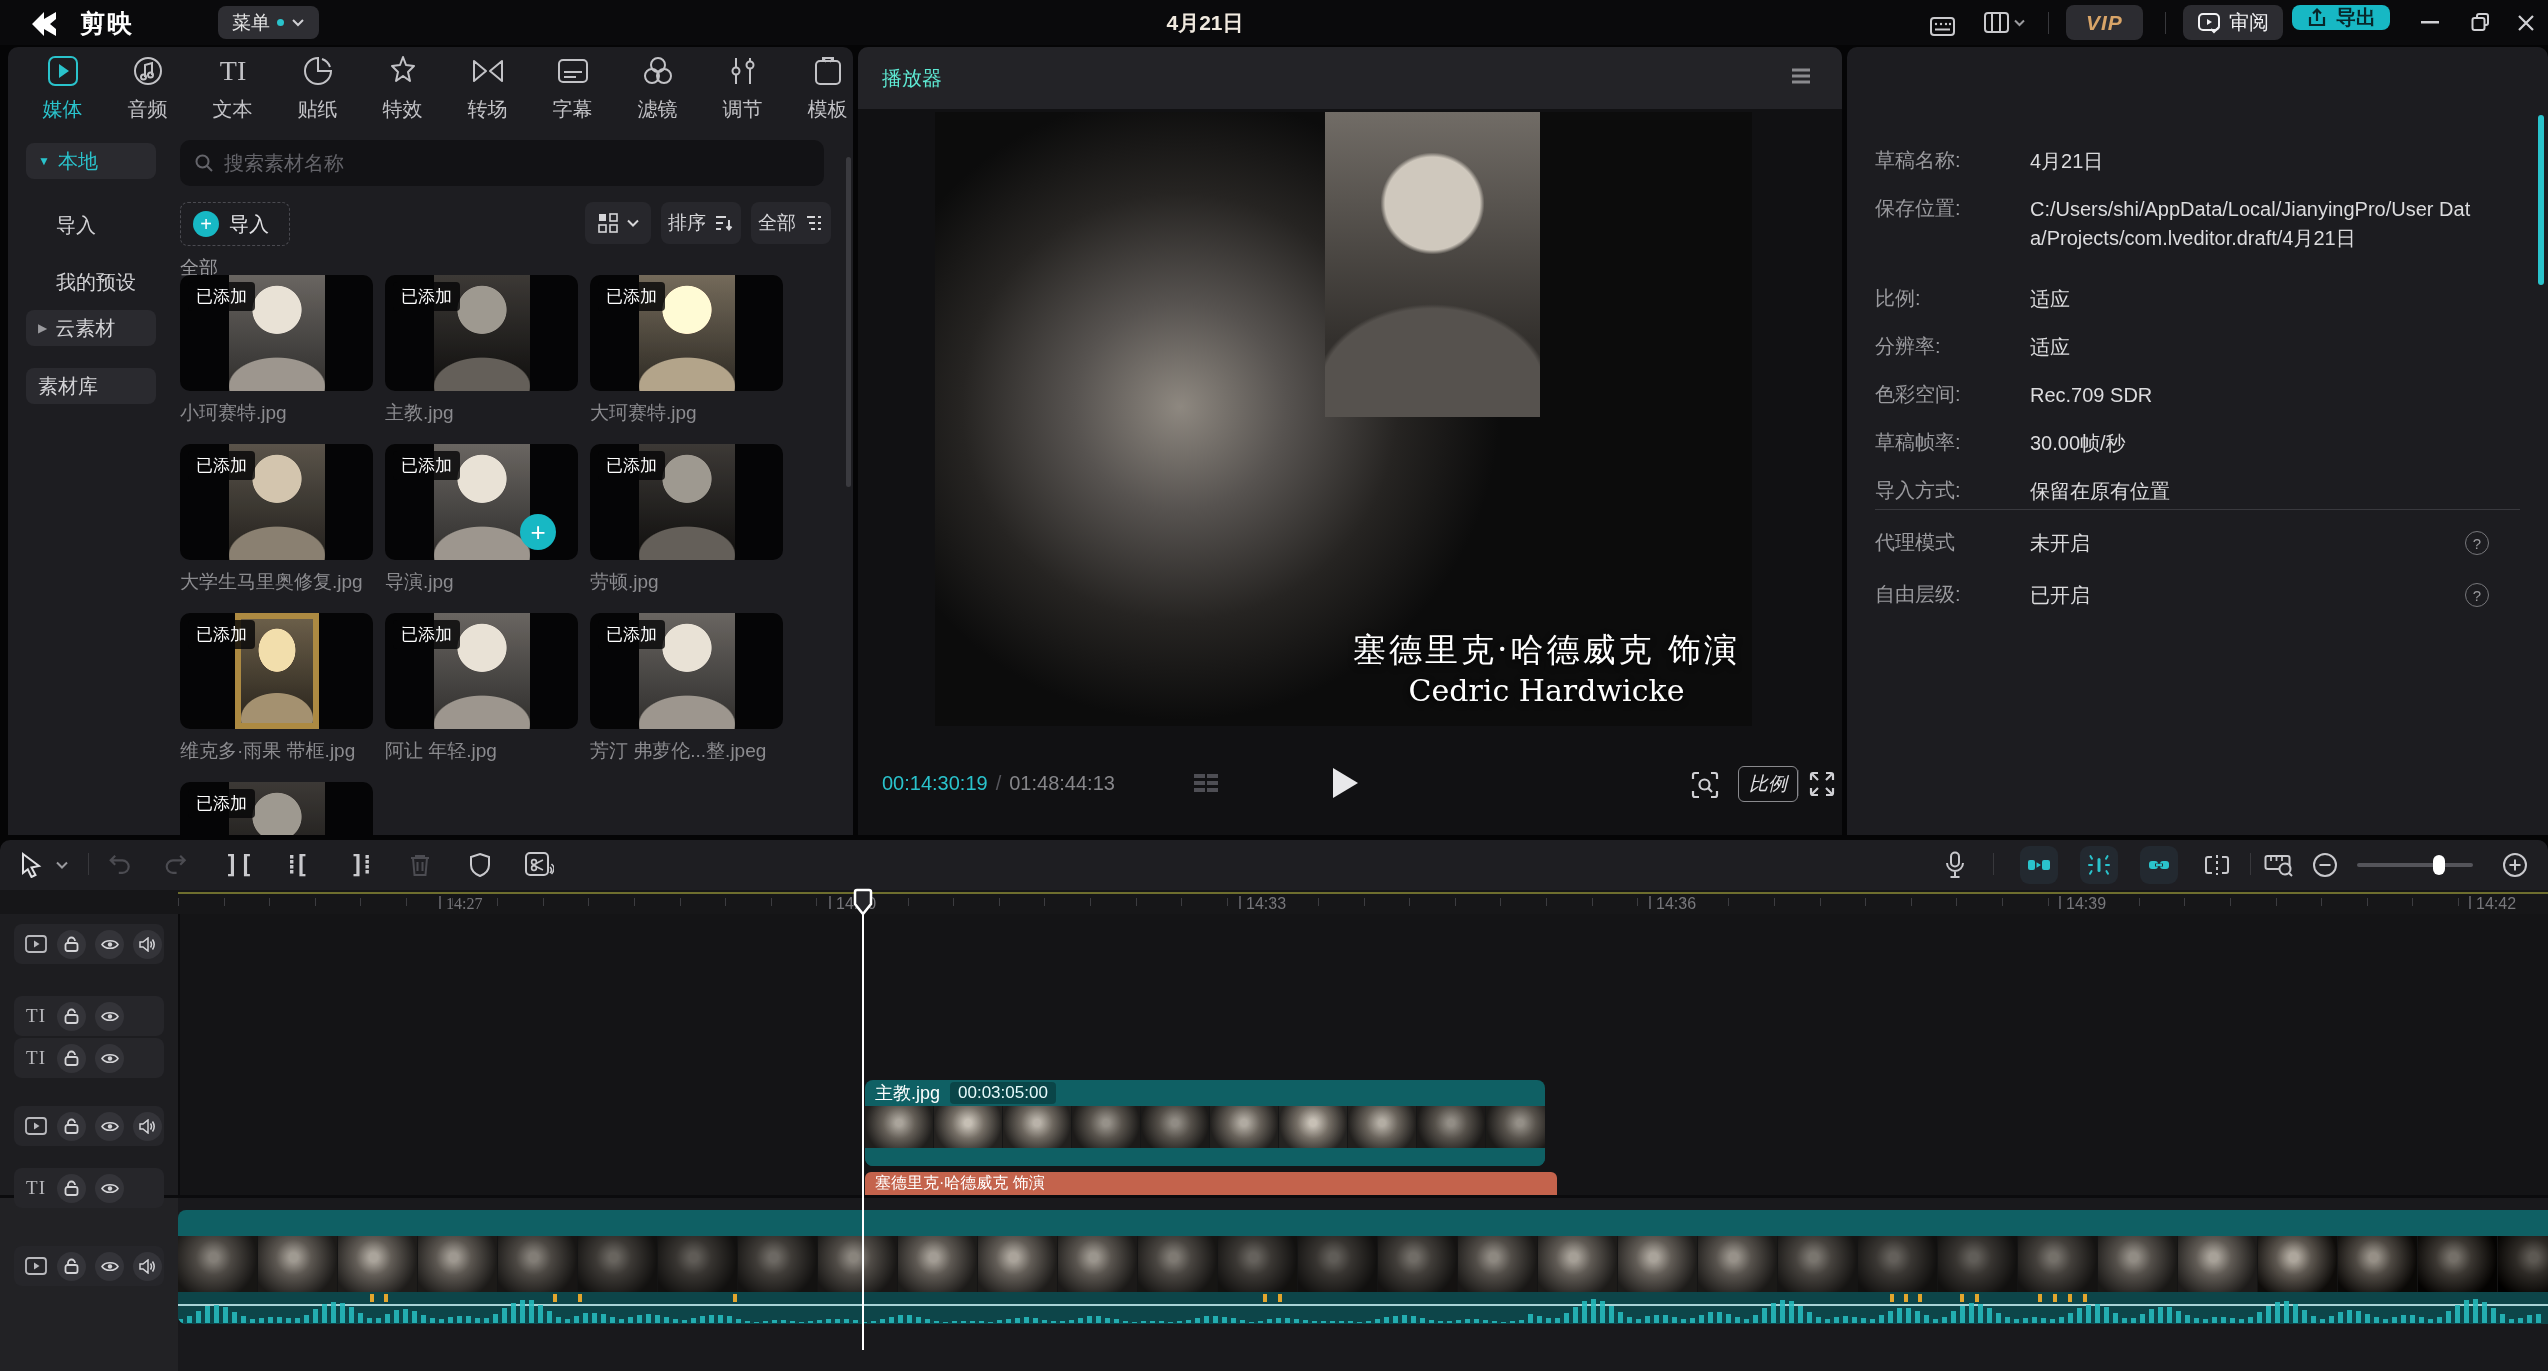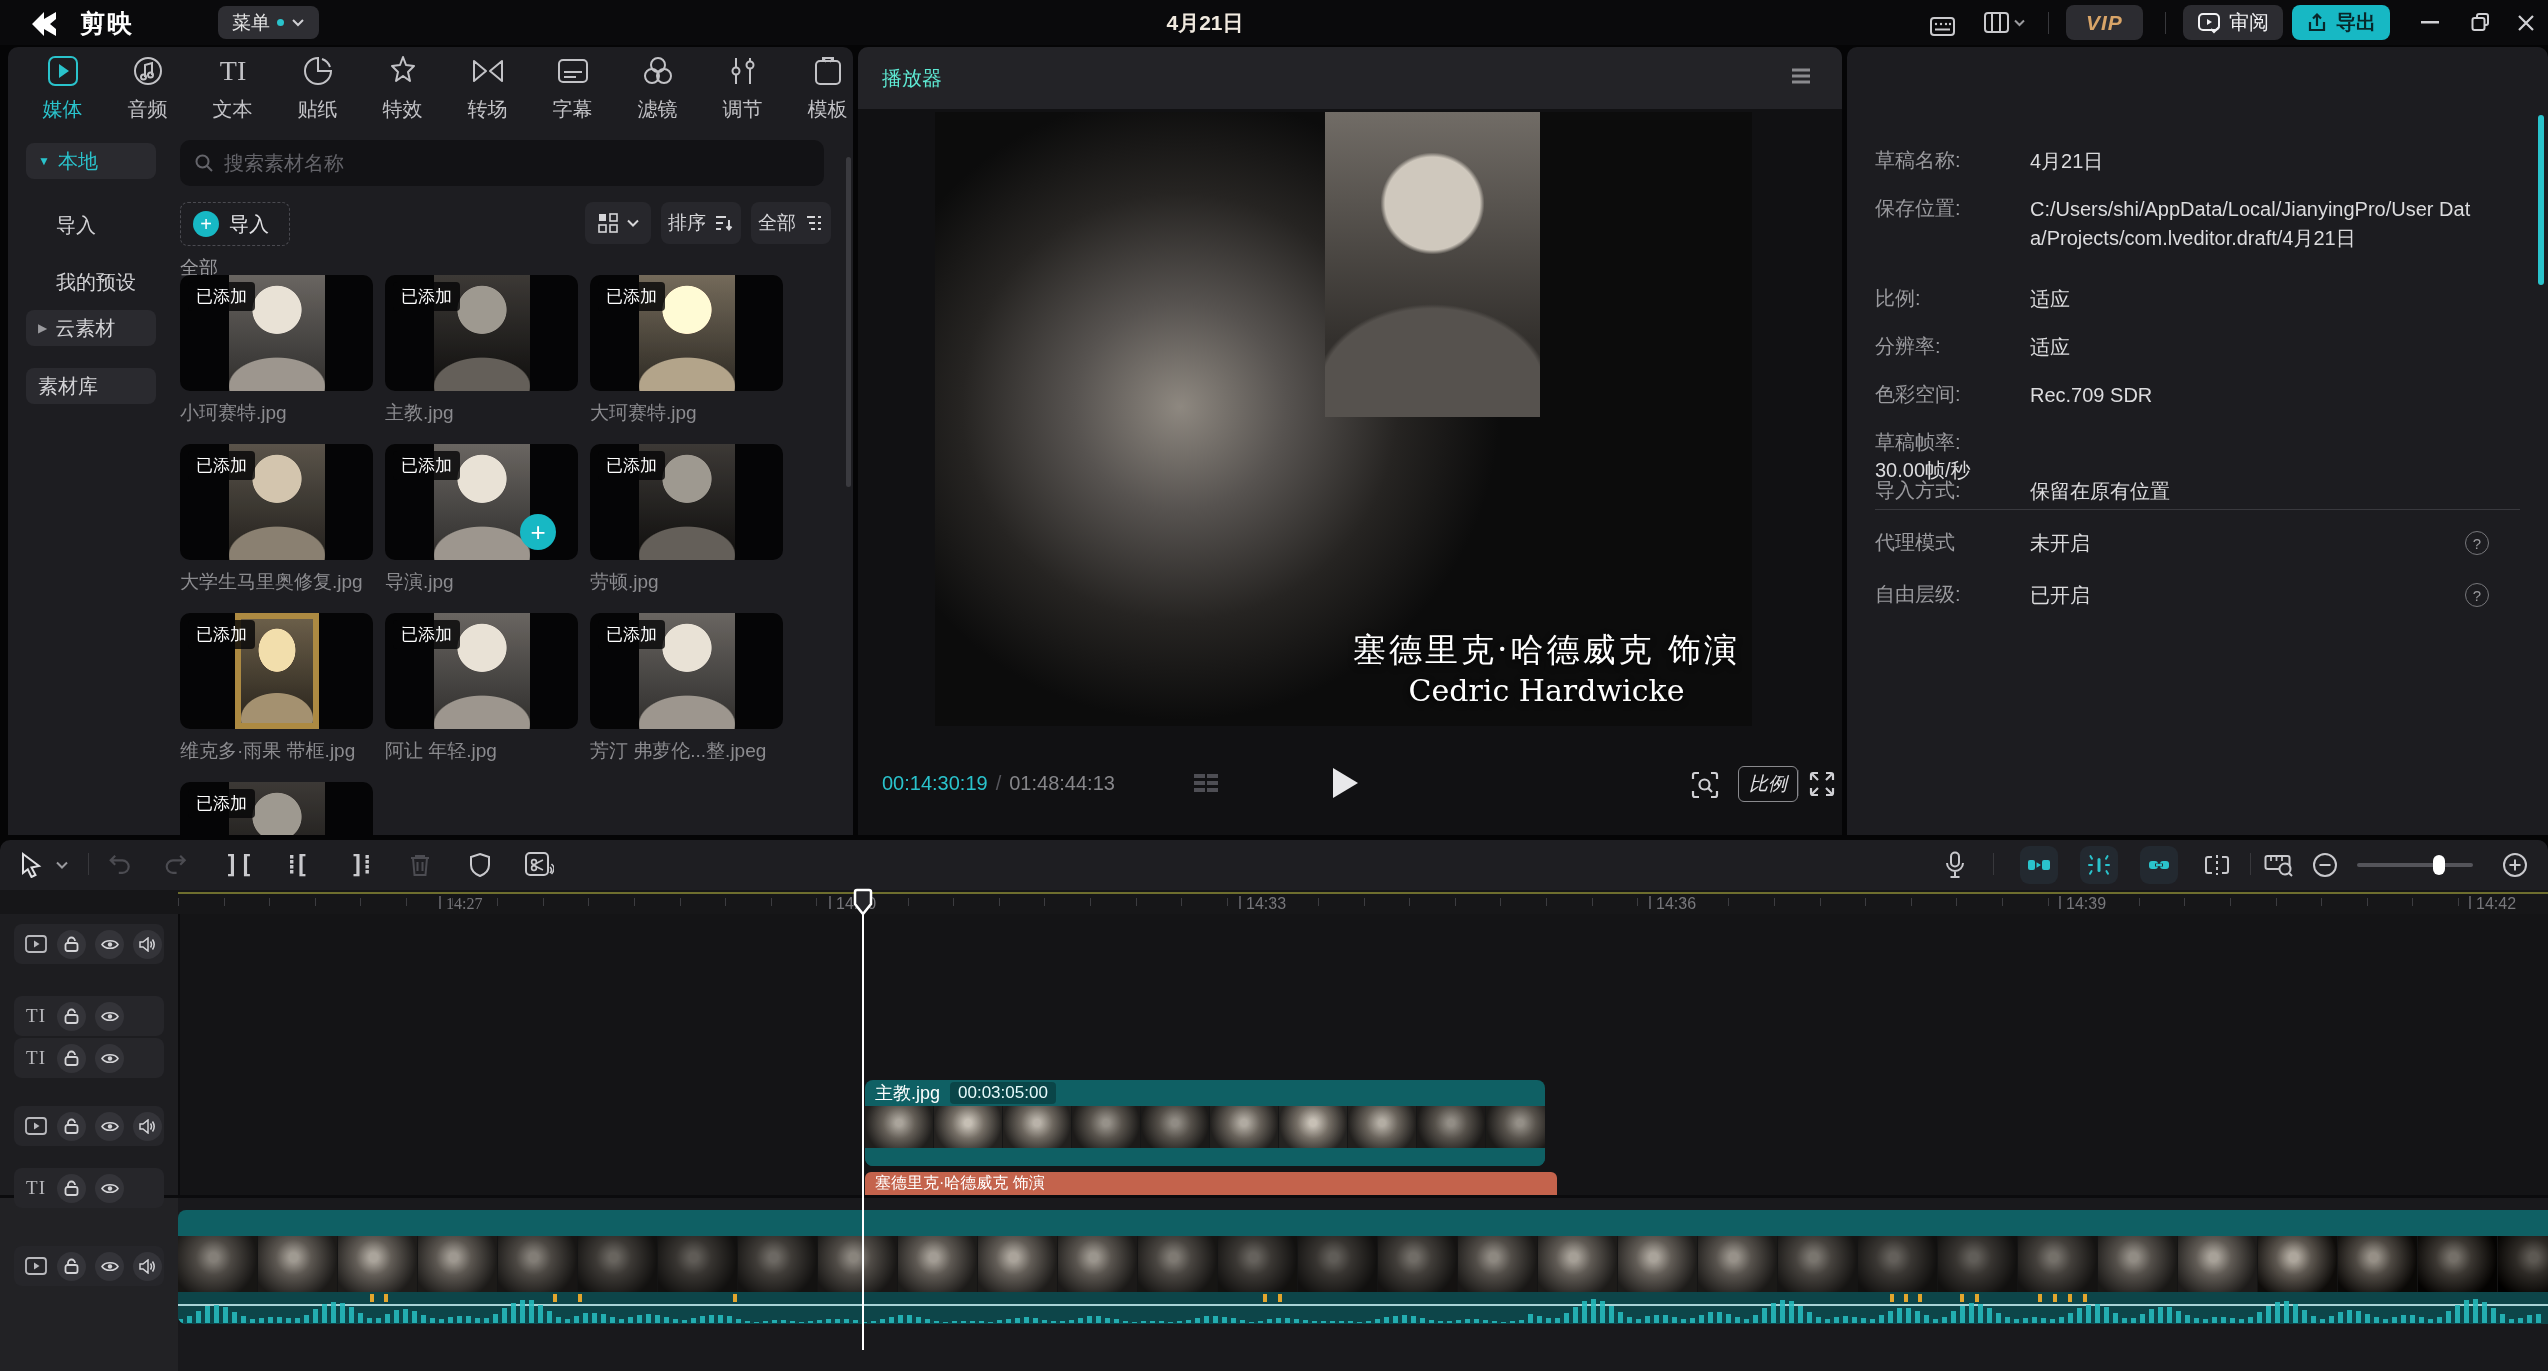--- a/index.html
+++ b/index.html
@@ -19,21 +19,21 @@
   .teal-dot{width:7px;height:7px;border-radius:50%;background:#2ac3cc;}
   #win-title{left:0;top:0;width:2410px;height:45px;justify-content:center;font-size:21px;font-weight:bold;color:#f0e9df;pointer-events:none;}
   .tb-ic{color:#c9c9cd;}
   #kb-icon{left:1925px;top:9px;}
   #layout-btn{left:1983px;top:9px;gap:4px;}
   .vdiv{width:1px;height:22px;background:#38383c;top:12px;}
   #vip-btn{left:2066px;top:5px;height:35px;padding:0 20px;background:#2c2c31;border-radius:8px;}
   #vip-btn span{font-size:21px;font-weight:bold;font-style:italic;color:#d8a468;letter-spacing:1px;}
   #review-btn{left:2183px;top:5px;height:35px;padding:0 14px;background:#2c2c31;border-radius:8px;gap:8px;}
   #review-btn .lbl,#export-btn .lbl{font-size:20px;color:#f2f2f4;}
-  #export-btn{left:2292px;top:5px;height:35px;padding:0 14px;background:#17b8c4;border-radius:8px;gap:8px;}
+  #export-btn{left:2292px;top:5px;height:25px;padding:0 14px;background:#17b8c4;border-radius:8px;gap:8px;}
   #export-btn .lbl{color:#08272a;font-weight:bold;}
   .winctl{top:0px;width:44px;height:45px;justify-content:center;color:#d0d0d4;font-size:20px;}
 
   
   #left-panel{left:8px;top:47px;width:845px;height:788px;background:#1d1d21;border-radius:10px 10px 0 0;overflow:hidden;}
   #player-panel{left:858px;top:47px;width:984px;height:788px;background:#111113;border-radius:10px 10px 0 0;overflow:hidden;}
   #draft-panel{left:1847px;top:47px;width:701px;height:788px;background:#1c1c20;border-radius:10px 10px 0 0;overflow:hidden;}
 
   
   .tab{width:85px;height:78px;display:flex;flex-direction:column;align-items:center;justify-content:center;gap:8px;color:#c2c2c6;}
@@ -563,21 +563,21 @@
      <span class="pvalue">适应</span>
      </div>
       <div class="prow" style="top: 286px;">
         <span class="plabel">分辨率:</span>
      <span class="pvalue">适应</span>
      </div>
       <div class="prow" style="top: 334px;">
         <span class="plabel">色彩空间:</span>
      <span class="pvalue">Rec.709 SDR</span>
      </div>
-      <div class="prow" style="top: 382px; flex-direction: column;">
+      <div class="prow" style="top: 382px;">
         <span class="plabel">草稿帧率:</span>
      <span class="pvalue">30.00帧/秒</span>
      </div>
       <div class="prow" style="top: 430px;">
         <span class="plabel">导入方式:</span>
      <span class="pvalue">保留在原有位置</span>
      </div>
       <div class="prow" style="top: 482px;">
         <span class="plabel">代理模式</span>
      <span class="pvalue">未开启</span>

